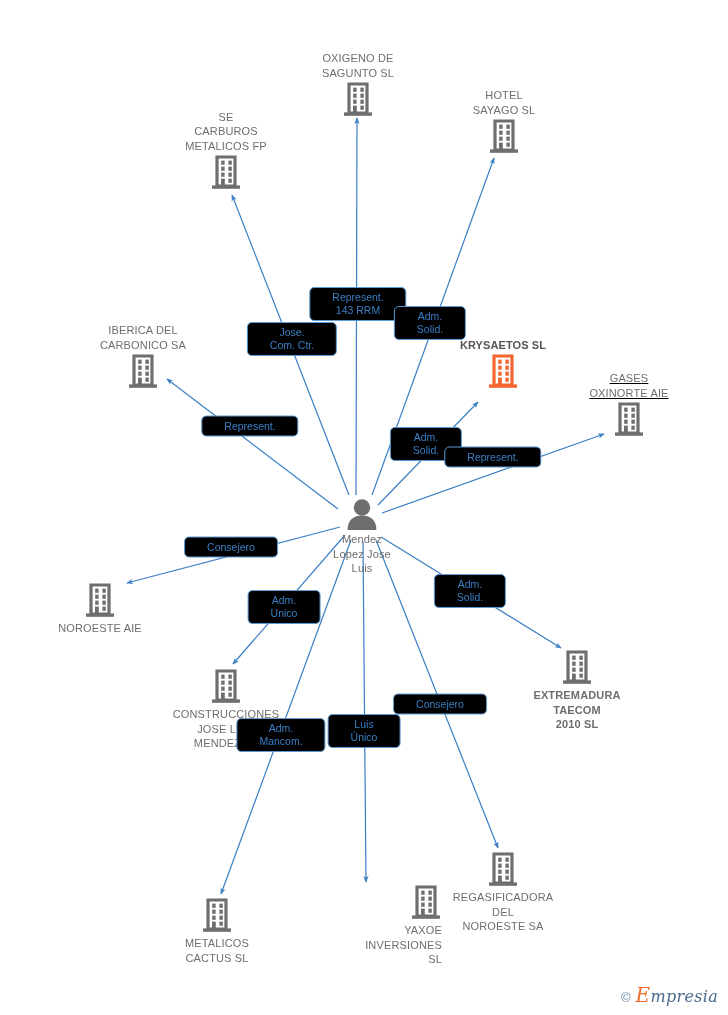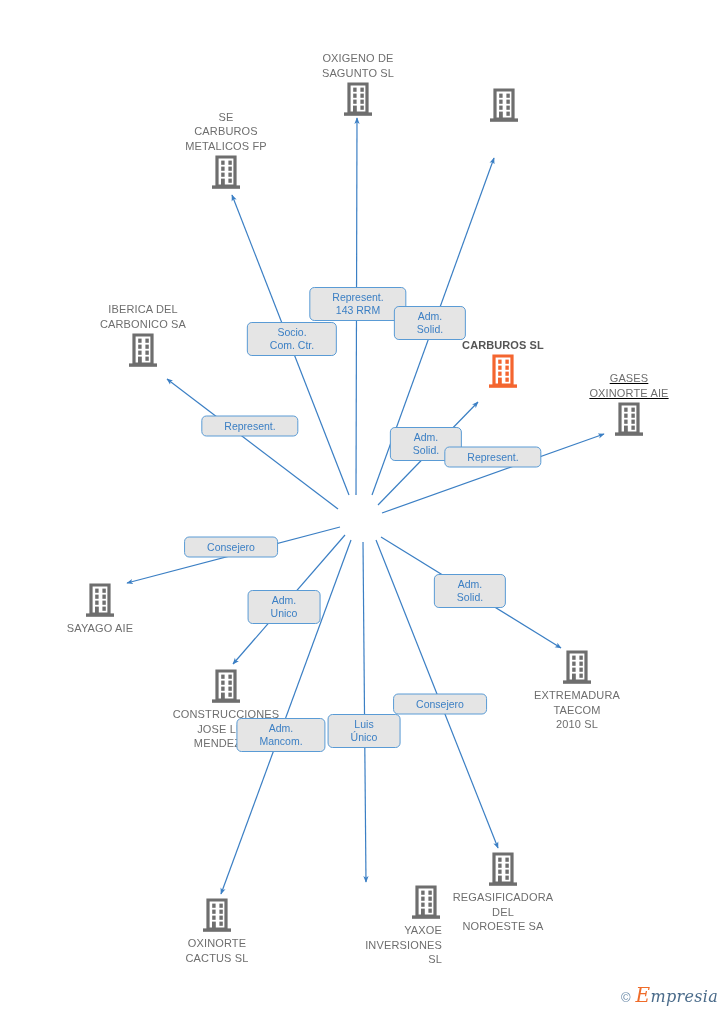--- a/index.html
+++ b/index.html
@@ -48,21 +48,21 @@
     line-height: 0;
   }
   .node.label-top .node-label { margin-bottom: 2px; }
   .node.label-bottom .node-label { margin-top: 2px; }
 
   .edge-label {
     position: absolute;
     box-sizing: border-box;
     border: 1px solid #5a9bd5;
     border-radius: 5px;
-    background: #e5e5e5;
+    background: #000000;
     color: #3b7fc4;
     font-size: 10.5px;
     line-height: 13px;
     text-align: center;
     padding: 3px 22px;
     white-space: pre-line;
     transform: translate(-50%, -50%);
   }
   .watermark {
     position: absolute;
@@ -146,51 +146,53 @@
             <rect x="11.2" y="11.6" width="3.4" height="4.2" fill="#6e6e6e"></rect>
             <rect x="18.4" y="11.6" width="3.4" height="4.2" fill="#6e6e6e"></rect>
             <rect x="11.2" y="17.6" width="3.4" height="4.2" fill="#6e6e6e"></rect>
             <rect x="18.4" y="17.6" width="3.4" height="4.2" fill="#6e6e6e"></rect>
             <rect x="18.4" y="23.6" width="3.4" height="4.2" fill="#6e6e6e"></rect>
             <rect x="11.0" y="23.6" width="3.8" height="7.4" fill="#6e6e6e"></rect>
             <rect x="2" y="30.4" width="28" height="3.4" fill="#6e6e6e"></rect>
           </svg></span>
       </div>
       <div class="node label-top" style="left: 504px; top: 88px;">
-        <span class="icon-wrap"><svg width="32" height="36" viewBox="0 0 32 36">
-            <path d="M7 2 H25 V31 H7 Z" fill="none" stroke="#6e6e6e" stroke-width="3.2"></path>
-            <rect x="11.2" y="5.6" width="3.4" height="4.2" fill="#6e6e6e"></rect>
-            <rect x="18.4" y="5.6" width="3.4" height="4.2" fill="#6e6e6e"></rect>
-            <rect x="11.2" y="11.6" width="3.4" height="4.2" fill="#6e6e6e"></rect>
-            <rect x="18.4" y="11.6" width="3.4" height="4.2" fill="#6e6e6e"></rect>
-            <rect x="11.2" y="17.6" width="3.4" height="4.2" fill="#6e6e6e"></rect>
-            <rect x="18.4" y="17.6" width="3.4" height="4.2" fill="#6e6e6e"></rect>
-            <rect x="18.4" y="23.6" width="3.4" height="4.2" fill="#6e6e6e"></rect>
-            <rect x="11.0" y="23.6" width="3.8" height="7.4" fill="#6e6e6e"></rect>
-            <rect x="2" y="30.4" width="28" height="3.4" fill="#6e6e6e"></rect>
-          </svg></span>
-      </div>
-      <div class="node label-top" style="left: 143px; top: 302px;">
+        <div class="node-label">HOTEL
+SAYAGO SL</div>
+        <span class="icon-wrap"><svg width="32" height="36" viewBox="0 0 32 36">
+            <path d="M7 2 H25 V31 H7 Z" fill="none" stroke="#6e6e6e" stroke-width="3.2"></path>
+            <rect x="11.2" y="5.6" width="3.4" height="4.2" fill="#6e6e6e"></rect>
+            <rect x="18.4" y="5.6" width="3.4" height="4.2" fill="#6e6e6e"></rect>
+            <rect x="11.2" y="11.6" width="3.4" height="4.2" fill="#6e6e6e"></rect>
+            <rect x="18.4" y="11.6" width="3.4" height="4.2" fill="#6e6e6e"></rect>
+            <rect x="11.2" y="17.6" width="3.4" height="4.2" fill="#6e6e6e"></rect>
+            <rect x="18.4" y="17.6" width="3.4" height="4.2" fill="#6e6e6e"></rect>
+            <rect x="18.4" y="23.6" width="3.4" height="4.2" fill="#6e6e6e"></rect>
+            <rect x="11.0" y="23.6" width="3.8" height="7.4" fill="#6e6e6e"></rect>
+            <rect x="2" y="30.4" width="28" height="3.4" fill="#6e6e6e"></rect>
+          </svg></span>
+      </div>
+      <div class="node label-top" style="left: 143px; top: 323px;">
         <div class="node-label">IBERICA DEL
 CARBONICO SA</div>
         <span class="icon-wrap"><svg width="32" height="36" viewBox="0 0 32 36">
             <path d="M7 2 H25 V31 H7 Z" fill="none" stroke="#6e6e6e" stroke-width="3.2"></path>
             <rect x="11.2" y="5.6" width="3.4" height="4.2" fill="#6e6e6e"></rect>
             <rect x="18.4" y="5.6" width="3.4" height="4.2" fill="#6e6e6e"></rect>
             <rect x="11.2" y="11.6" width="3.4" height="4.2" fill="#6e6e6e"></rect>
             <rect x="18.4" y="11.6" width="3.4" height="4.2" fill="#6e6e6e"></rect>
             <rect x="11.2" y="17.6" width="3.4" height="4.2" fill="#6e6e6e"></rect>
             <rect x="18.4" y="17.6" width="3.4" height="4.2" fill="#6e6e6e"></rect>
             <rect x="18.4" y="23.6" width="3.4" height="4.2" fill="#6e6e6e"></rect>
             <rect x="11.0" y="23.6" width="3.8" height="7.4" fill="#6e6e6e"></rect>
             <rect x="2" y="30.4" width="28" height="3.4" fill="#6e6e6e"></rect>
           </svg></span>
       </div>
       <div class="node label-top highlight" style="left: 503px; top: 337.5px;">
-        <div class="node-label">CARBUROS SL</div>
+        <div class="node-label">KRYSAETOS SL</div>
         <span class="icon-wrap"><svg width="32" height="36" viewBox="0 0 32 36">
             <path d="M7 2 H25 V31 H7 Z" fill="none" stroke="#f4652f" stroke-width="3.2"></path>
             <rect x="11.2" y="5.6" width="3.4" height="4.2" fill="#f4652f"></rect>
             <rect x="18.4" y="5.6" width="3.4" height="4.2" fill="#f4652f"></rect>
             <rect x="11.2" y="11.6" width="3.4" height="4.2" fill="#f4652f"></rect>
             <rect x="18.4" y="11.6" width="3.4" height="4.2" fill="#f4652f"></rect>
             <rect x="11.2" y="17.6" width="3.4" height="4.2" fill="#f4652f"></rect>
             <rect x="18.4" y="17.6" width="3.4" height="4.2" fill="#f4652f"></rect>
             <rect x="18.4" y="23.6" width="3.4" height="4.2" fill="#f4652f"></rect>
             <rect x="11.0" y="23.6" width="3.8" height="7.4" fill="#f4652f"></rect>
@@ -219,40 +221,40 @@
             <rect x="11.2" y="5.6" width="3.4" height="4.2" fill="#6e6e6e"></rect>
             <rect x="18.4" y="5.6" width="3.4" height="4.2" fill="#6e6e6e"></rect>
             <rect x="11.2" y="11.6" width="3.4" height="4.2" fill="#6e6e6e"></rect>
             <rect x="18.4" y="11.6" width="3.4" height="4.2" fill="#6e6e6e"></rect>
             <rect x="11.2" y="17.6" width="3.4" height="4.2" fill="#6e6e6e"></rect>
             <rect x="18.4" y="17.6" width="3.4" height="4.2" fill="#6e6e6e"></rect>
             <rect x="18.4" y="23.6" width="3.4" height="4.2" fill="#6e6e6e"></rect>
             <rect x="11.0" y="23.6" width="3.8" height="7.4" fill="#6e6e6e"></rect>
             <rect x="2" y="30.4" width="28" height="3.4" fill="#6e6e6e"></rect>
           </svg></span>
-        <div class="node-label">SAYAGO AIE</div>
+        <div class="node-label">NOROESTE AIE</div>
       </div>
       <div class="node label-bottom" style="left: 226px; top: 669px;">
         <span class="icon-wrap"><svg width="32" height="36" viewBox="0 0 32 36">
             <path d="M7 2 H25 V31 H7 Z" fill="none" stroke="#6e6e6e" stroke-width="3.2"></path>
             <rect x="11.2" y="5.6" width="3.4" height="4.2" fill="#6e6e6e"></rect>
             <rect x="18.4" y="5.6" width="3.4" height="4.2" fill="#6e6e6e"></rect>
             <rect x="11.2" y="11.6" width="3.4" height="4.2" fill="#6e6e6e"></rect>
             <rect x="18.4" y="11.6" width="3.4" height="4.2" fill="#6e6e6e"></rect>
             <rect x="11.2" y="17.6" width="3.4" height="4.2" fill="#6e6e6e"></rect>
             <rect x="18.4" y="17.6" width="3.4" height="4.2" fill="#6e6e6e"></rect>
             <rect x="18.4" y="23.6" width="3.4" height="4.2" fill="#6e6e6e"></rect>
             <rect x="11.0" y="23.6" width="3.8" height="7.4" fill="#6e6e6e"></rect>
             <rect x="2" y="30.4" width="28" height="3.4" fill="#6e6e6e"></rect>
           </svg></span>
         <div class="node-label">CONSTRUCCIONES
 JOSE LUIS
 MENDEZ SL</div>
       </div>
-      <div class="node label-bottom" style="left: 577px; top: 650px;">
+      <div class="node label-bottom" style="left: 577px; top: 650px; font-weight: bold;">
         <span class="icon-wrap"><svg width="32" height="36" viewBox="0 0 32 36">
             <path d="M7 2 H25 V31 H7 Z" fill="none" stroke="#6e6e6e" stroke-width="3.2"></path>
             <rect x="11.2" y="5.6" width="3.4" height="4.2" fill="#6e6e6e"></rect>
             <rect x="18.4" y="5.6" width="3.4" height="4.2" fill="#6e6e6e"></rect>
             <rect x="11.2" y="11.6" width="3.4" height="4.2" fill="#6e6e6e"></rect>
             <rect x="18.4" y="11.6" width="3.4" height="4.2" fill="#6e6e6e"></rect>
             <rect x="11.2" y="17.6" width="3.4" height="4.2" fill="#6e6e6e"></rect>
             <rect x="18.4" y="17.6" width="3.4" height="4.2" fill="#6e6e6e"></rect>
             <rect x="18.4" y="23.6" width="3.4" height="4.2" fill="#6e6e6e"></rect>
             <rect x="11.0" y="23.6" width="3.8" height="7.4" fill="#6e6e6e"></rect>
@@ -268,21 +270,21 @@
             <rect x="11.2" y="5.6" width="3.4" height="4.2" fill="#6e6e6e"></rect>
             <rect x="18.4" y="5.6" width="3.4" height="4.2" fill="#6e6e6e"></rect>
             <rect x="11.2" y="11.6" width="3.4" height="4.2" fill="#6e6e6e"></rect>
             <rect x="18.4" y="11.6" width="3.4" height="4.2" fill="#6e6e6e"></rect>
             <rect x="11.2" y="17.6" width="3.4" height="4.2" fill="#6e6e6e"></rect>
             <rect x="18.4" y="17.6" width="3.4" height="4.2" fill="#6e6e6e"></rect>
             <rect x="18.4" y="23.6" width="3.4" height="4.2" fill="#6e6e6e"></rect>
             <rect x="11.0" y="23.6" width="3.8" height="7.4" fill="#6e6e6e"></rect>
             <rect x="2" y="30.4" width="28" height="3.4" fill="#6e6e6e"></rect>
           </svg></span>
-        <div class="node-label">OXINORTE
+        <div class="node-label">METALICOS
 CACTUS  SL</div>
       </div>
       <div class="node label-bottom" style="left: 367px; top: 885px; text-align: right;">
         <span class="icon-wrap"><svg width="32" height="36" viewBox="0 0 32 36">
             <path d="M7 2 H25 V31 H7 Z" fill="none" stroke="#6e6e6e" stroke-width="3.2"></path>
             <rect x="11.2" y="5.6" width="3.4" height="4.2" fill="#6e6e6e"></rect>
             <rect x="18.4" y="5.6" width="3.4" height="4.2" fill="#6e6e6e"></rect>
             <rect x="11.2" y="11.6" width="3.4" height="4.2" fill="#6e6e6e"></rect>
             <rect x="18.4" y="11.6" width="3.4" height="4.2" fill="#6e6e6e"></rect>
             <rect x="11.2" y="17.6" width="3.4" height="4.2" fill="#6e6e6e"></rect>
@@ -309,39 +311,50 @@
             <rect x="2" y="30.4" width="28" height="3.4" fill="#6e6e6e"></rect>
           </svg></span>
         <div class="node-label">REGASIFICADORA
 DEL
 NOROESTE SA</div>
       </div>
     </div>
   <div id="edge-labels">
       <div class="edge-label" style="left: 358px; top: 304px;">Represent.
 143 RRM</div>
-      <div class="edge-label" style="left: 292px; top: 339px;">Socio.
+      <div class="edge-label" style="left: 292px; top: 339px;">Jose.
 Com. Ctr.</div>
       <div class="edge-label" style="left: 430px; top: 323px;">Adm.
 Solid.</div>
       <div class="edge-label" style="left: 250px; top: 426px;">Represent.</div>
       <div class="edge-label" style="left: 426px; top: 444px;">Adm.
 Solid.</div>
       <div class="edge-label" style="left: 493px; top: 457px;">Represent.</div>
       <div class="edge-label" style="left: 231px; top: 547px;">Consejero</div>
       <div class="edge-label" style="left: 284px; top: 607px;">Adm.
 Unico</div>
       <div class="edge-label" style="left: 470px; top: 591px;">Adm.
 Solid.</div>
       <div class="edge-label" style="left: 281px; top: 735px;">Adm.
 Mancom.</div>
       <div class="edge-label" style="left: 364px; top: 731px;">Luis
 Único</div>
       <div class="edge-label" style="left: 440px; top: 704px;">Consejero</div>
     </div>
 
+  <div id="center-node" class="node label-bottom" style="left:362px; top:498px;">
+    <span class="icon-wrap">
+      <svg width="36" height="32" viewBox="0 0 36 32" xmlns="http://www.w3.org/2000/svg">
+        <circle cx="18" cy="9.5" r="8.2" fill="#6e6e6e"></circle>
+        <path d="M 3.6 32 C 3.6 21.6 9.5 17.4 18 17.4 C 26.5 17.4 32.4 21.6 32.4 32 Z" fill="#6e6e6e"></path>
+      </svg>
+    </span>
+    <div class="node-label">Mendez
+Lopez Jose
+Luis</div>
+  </div>
 
   <div class="watermark">
     <span class="c-sym">©</span>
     <span class="brand"><span class="cap">E</span><span>mpresia</span></span>
   </div>
 
 </div>
 
 </body></html>

